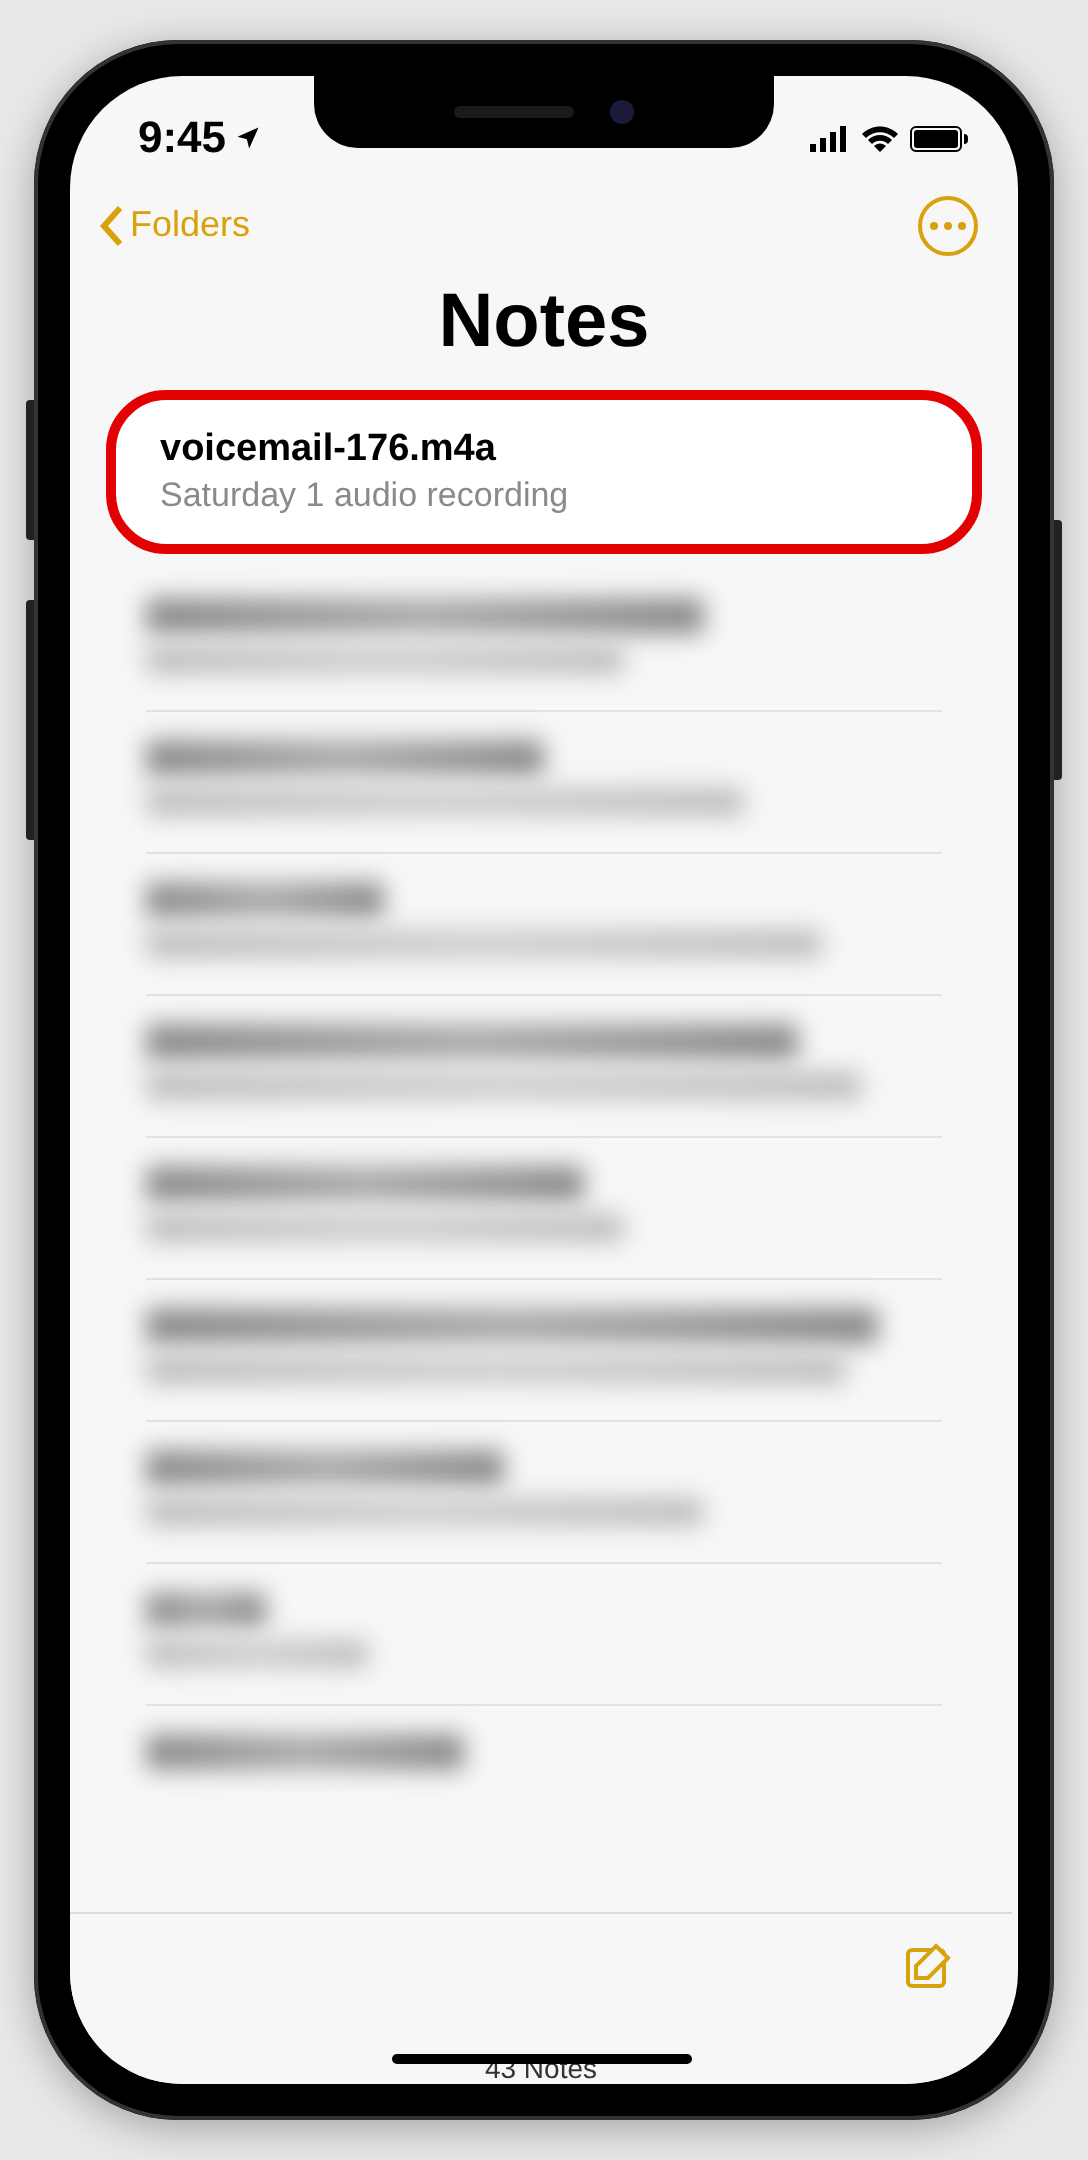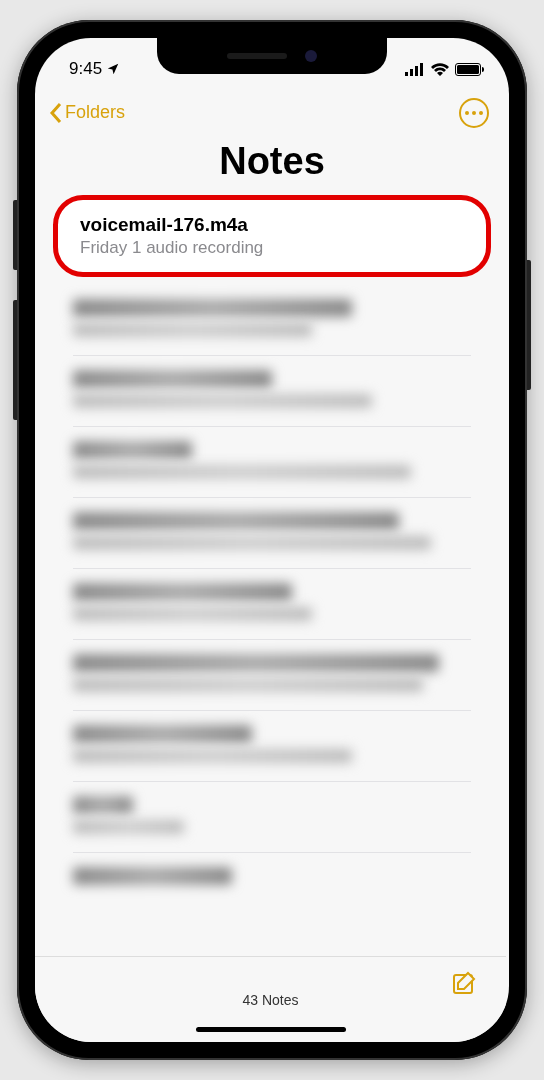--- a/index.html
+++ b/index.html
@@ -62,21 +62,21 @@
   .notch .speaker {
     width: 60px; height: 6px; background:#1a1a1a; border-radius:3px; margin-right:18px;
   }
   .notch .cam {
     width:12px; height:12px; background:#1a1a3a; border-radius:50%;
   }
   .status-bar {
     height: 50px;
     display:flex; justify-content:space-between; align-items:center;
     padding: 12px 28px 0 34px;
-    font-size: 17px; font-weight:400;
+    font-size: 22px; font-weight:700;
   }
   .status-left { display:flex; align-items:center; gap:4px;}
   .status-right { display:flex; align-items:center; gap:6px;}
   .loc-icon svg, .wifi-icon svg, .signal-icon svg { display:block;}
   .battery { width:26px; height:13px; border:1.5px solid #000; border-radius:3px; position:relative;}
   .battery::after { content:""; position:absolute; right:-4px; top:3px; width:2.5px; height:5px; background:#000; border-radius:0 2px 2px 0;}
   .battery .fill { position:absolute; left:1px; top:1px; bottom:1px; right:1px; background:#000; border-radius:1.5px;}
   
   .nav-bar {
     display:flex; justify-content:space-between; align-items:center;
@@ -118,21 +118,21 @@
   .blurred.w45 .note-title{width:45%;} .blurred.w45 .note-sub{width:70%;}
   .blurred.w15 .note-title{width:15%;} .blurred.w15 .note-sub{width:28%;}
   .blurred.w40 .note-title{width:40%;}
   .divider { height:1px; background:#e2e2e5; margin: 4px 20px;}
   
   .toolbar {
     position:absolute; bottom:0; left:0; right:3px;
     height: 86px;
     background: rgba(247,247,247,0.96);
     border-top: 1px solid #ddd;
-    display:flex; align-items:center; justify-content:center;
+    display:flex; align-items:flex-end; justify-content:center;
   }
   .note-count { font-size:14px; color:#333;}
   .compose-btn {
     position:absolute; right:26px; top:12px;
     width:30px; height:30px;
   }
   .compose-btn svg { stroke:#d8a20c; fill:none; stroke-width:2;}
   .home-indicator {
     position:absolute; bottom:10px; left:50%; transform:translateX(-50%);
     width:150px; height:5px; background:#000; border-radius:3px;
@@ -190,21 +190,21 @@
           <span></span>
           <span></span>
       </div>
     </div>
 
     <h1 class="title">Notes</h1>
 
     <div class="list">
       <div class="note-row highlight">
         <div class="note-title">voicemail-176.m4a</div>
-        <div class="note-sub">Friday  1 audio recording</div>
+        <div class="note-sub">Saturday  1 audio recording</div>
       </div>
 
       <div class="note-row blurred w70">
           <div class="note-title"></div>
           <div class="note-sub"></div>
         </div>
       <div class="divider"></div>
       <div class="note-row blurred w50">
           <div class="note-title"></div>
           <div class="note-sub"></div>

